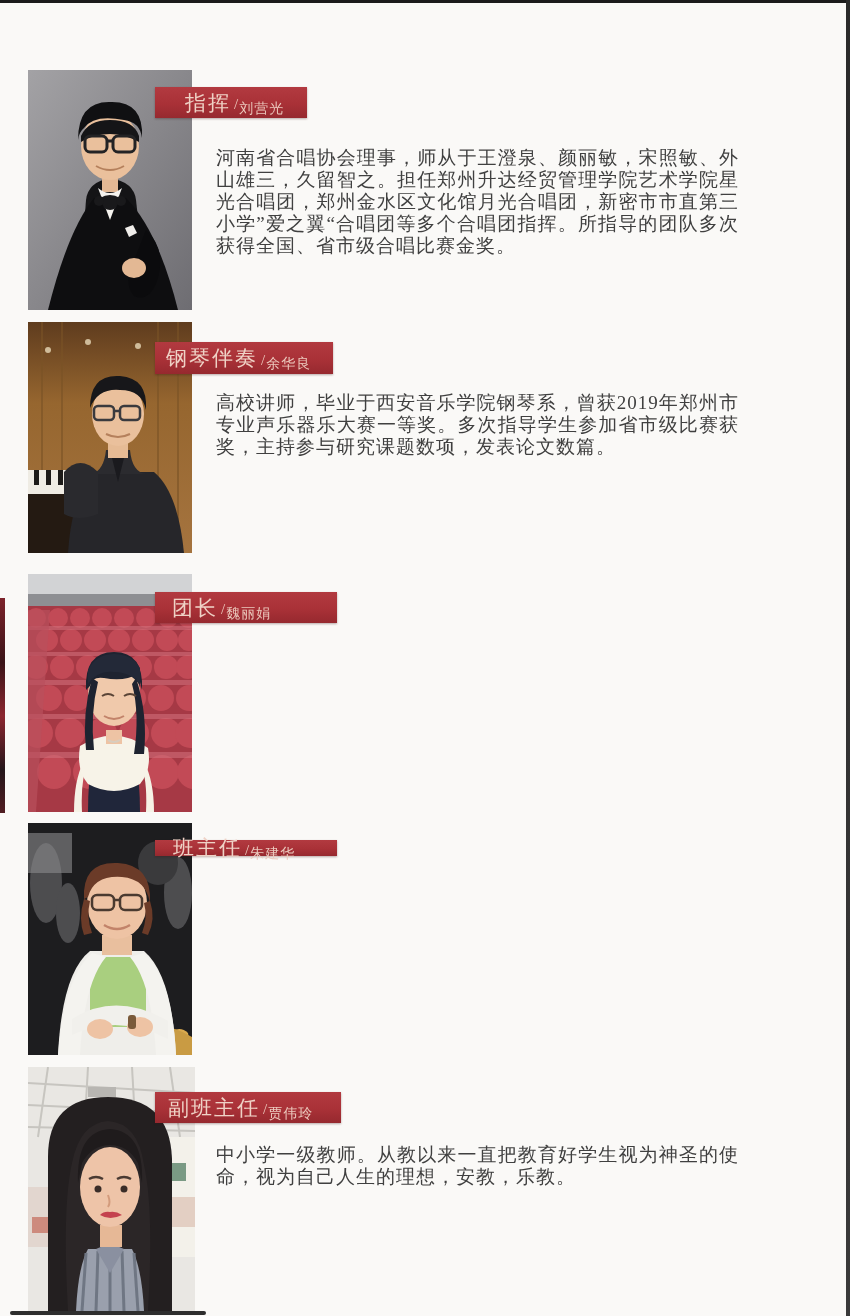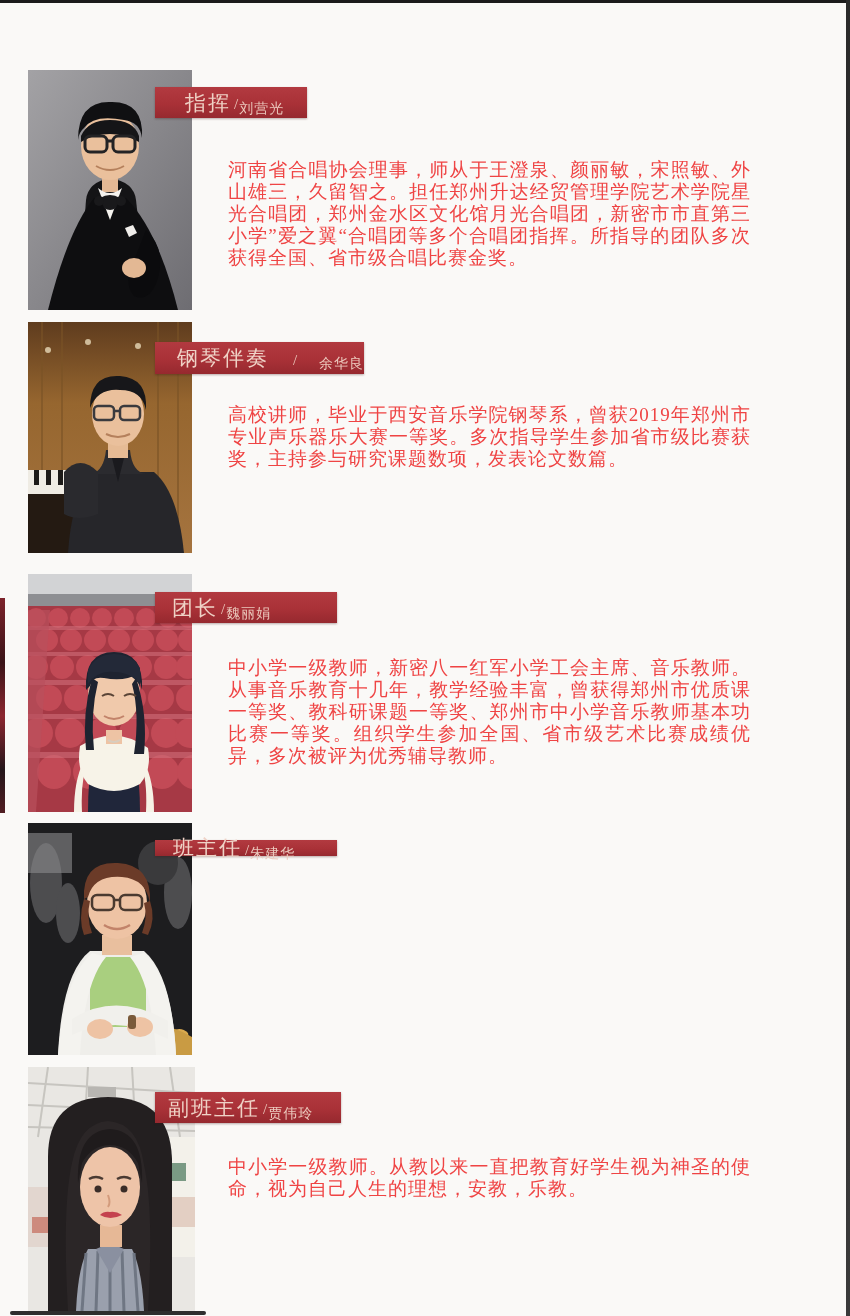--- a/index.html
+++ b/index.html
@@ -31,36 +31,36 @@
     color: #efd2c6;
     display: flex; align-items: center;
     box-shadow: 0 1px 2px rgba(60,20,20,.35);
   }
   .badge .role  { font-size: 21px; letter-spacing: 2px; }
   .badge .slash { font-size: 15px; margin: 4px 1px 0 3px; color: #ecc9bd; }
   .badge .name  { font-size: 14px; margin-top: 12px; letter-spacing: 1px; color: #eccabe; }
 
   .bio {
     position: absolute; left: 216px; width: 523px;
-    margin: 12px;
+    margin: 0;
     font-size: 19px; line-height: 22px; letter-spacing: 1px;
-    color: #ef4444;
+    color: #404040;
     text-align: justify;
     word-break: break-all;
   }
 
   
   .s1 { top: 70px;  height: 240px; }
   .s1 .photo { left: 28px; top: 0; width: 164px; height: 240px; }
   .s1 .badge { left: 155px; top: 17px; width: 152px; height: 31px; padding-left: 30px; }
   .s1 .bio   { top: 77px; }
 
   .s2 { top: 322px; height: 231px; }
   .s2 .photo { left: 28px; top: 0; width: 164px; height: 231px; }
-  .s2 .badge { left: 155px; top: 20px; width: 209px; height: 32px; padding-left: 22px; justify-content: space-between; }
+  .s2 .badge { left: 155px; top: 20px; width: 178px; height: 32px; padding-left: 11px; }
   .s2 .bio   { top: 70px; }
 
   .s3 { top: 574px; height: 238px; }
   .s3 .photo { left: 28px; top: 0; width: 164px; height: 238px; }
   .s3 .badge { left: 155px; top: 18px; width: 182px; height: 31px; padding-left: 17px; }
   .s3 .bio   { top: 71px; }
 
   .s4 { top: 823px; height: 232px; }
   .s4 .photo { left: 28px; top: 0; width: 164px; height: 232px; }
   .s4 .badge { left: 155px; top: 17px; width: 182px; height: 16px; padding-left: 18px; }
@@ -254,21 +254,20 @@
         <path d="M74 122 q6 -4 12 0 M96 122 q6 -4 12 0" stroke="#5a4436" stroke-width="2" fill="none"></path>
         <path d="M76 142 Q86 148 96 142" fill="none" stroke="#c2836a" stroke-width="2"></path>
         <path d="M80 166 q6 4 12 0" stroke="#d8cdbf" stroke-width="2" fill="none"></path>
       </svg>
     </div>
     <div class="badge">
       <span class="role">团长</span>
         <span class="slash">/</span>
         <span class="name">魏丽娟</span>
     </div>
-    <p class="bio">中小学一级教师，新密八一红军小学工会主席、音乐教师。从事音乐教育十几年，教学经验丰富，曾获得郑州市优质课一等奖、教科研课题一等奖、郑州市中小学音乐教师基本功比赛一等奖。组织学生参加全国、省市级艺术比赛成绩优异，多次被评为优秀辅导教师。</p>
   </section>
 
   <section class="section s4">
     <div class="photo">
       <svg width="164" height="232" viewBox="0 0 164 232">
         <rect width="164" height="232" fill="#1d1d1f"></rect>
         <g fill="#59595c" opacity="0.8">
           <ellipse cx="18" cy="60" rx="16" ry="40"></ellipse>
             <ellipse cx="40" cy="90" rx="12" ry="30"></ellipse>
             <ellipse cx="150" cy="70" rx="14" ry="36"></ellipse>

